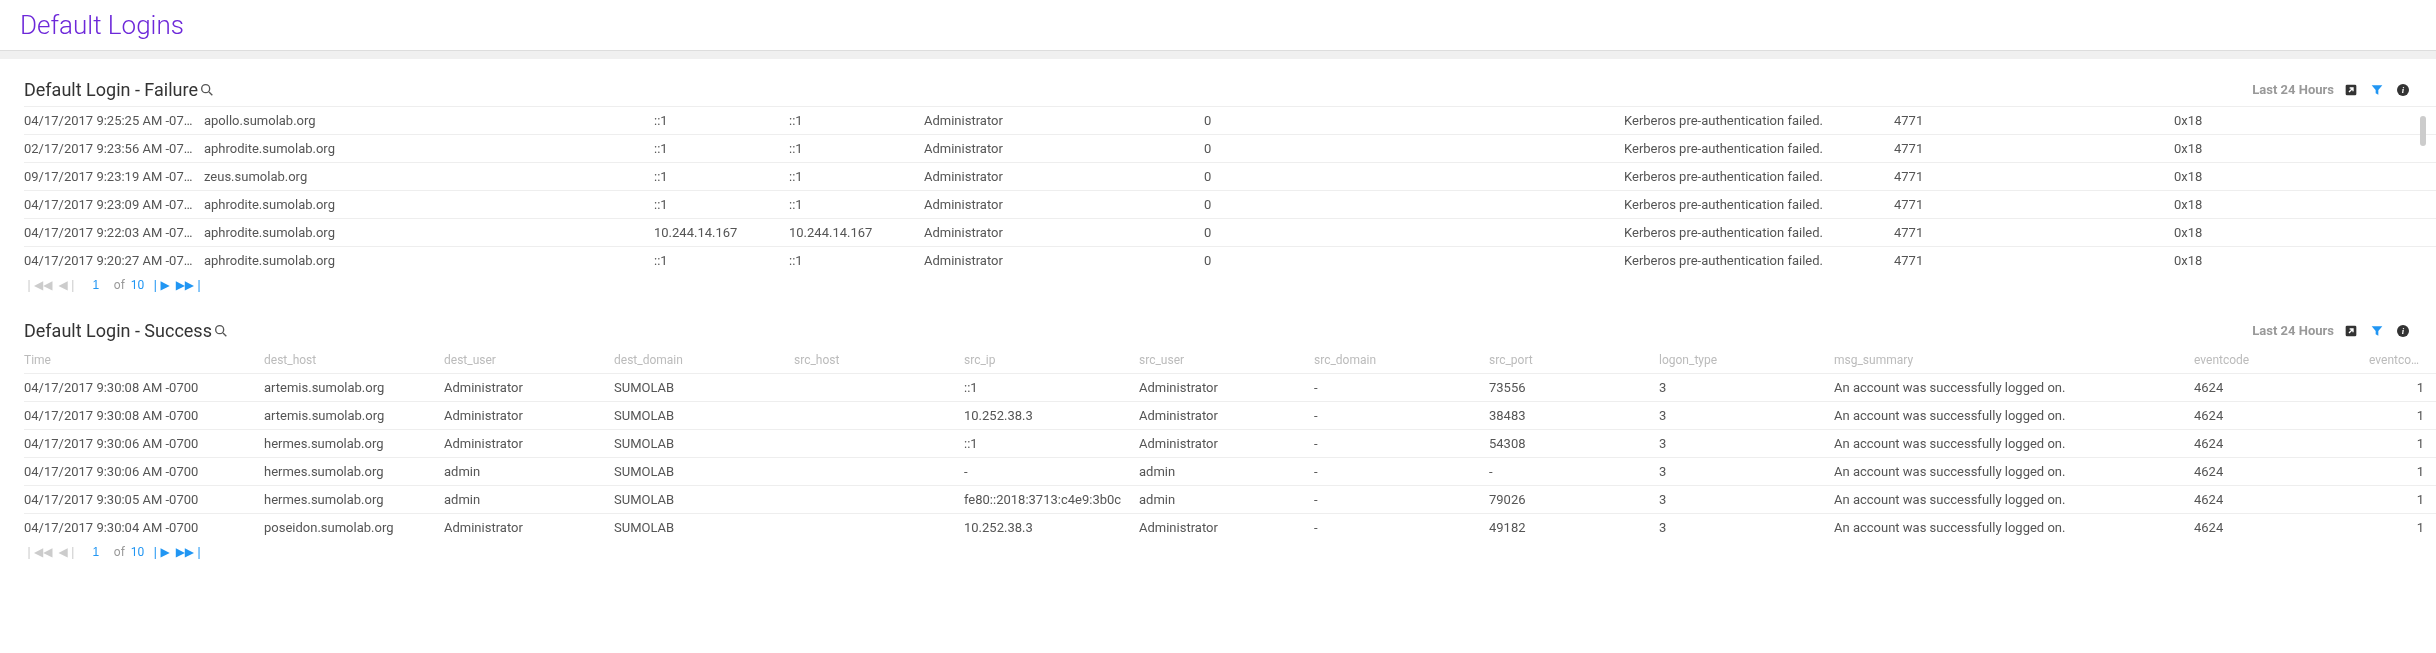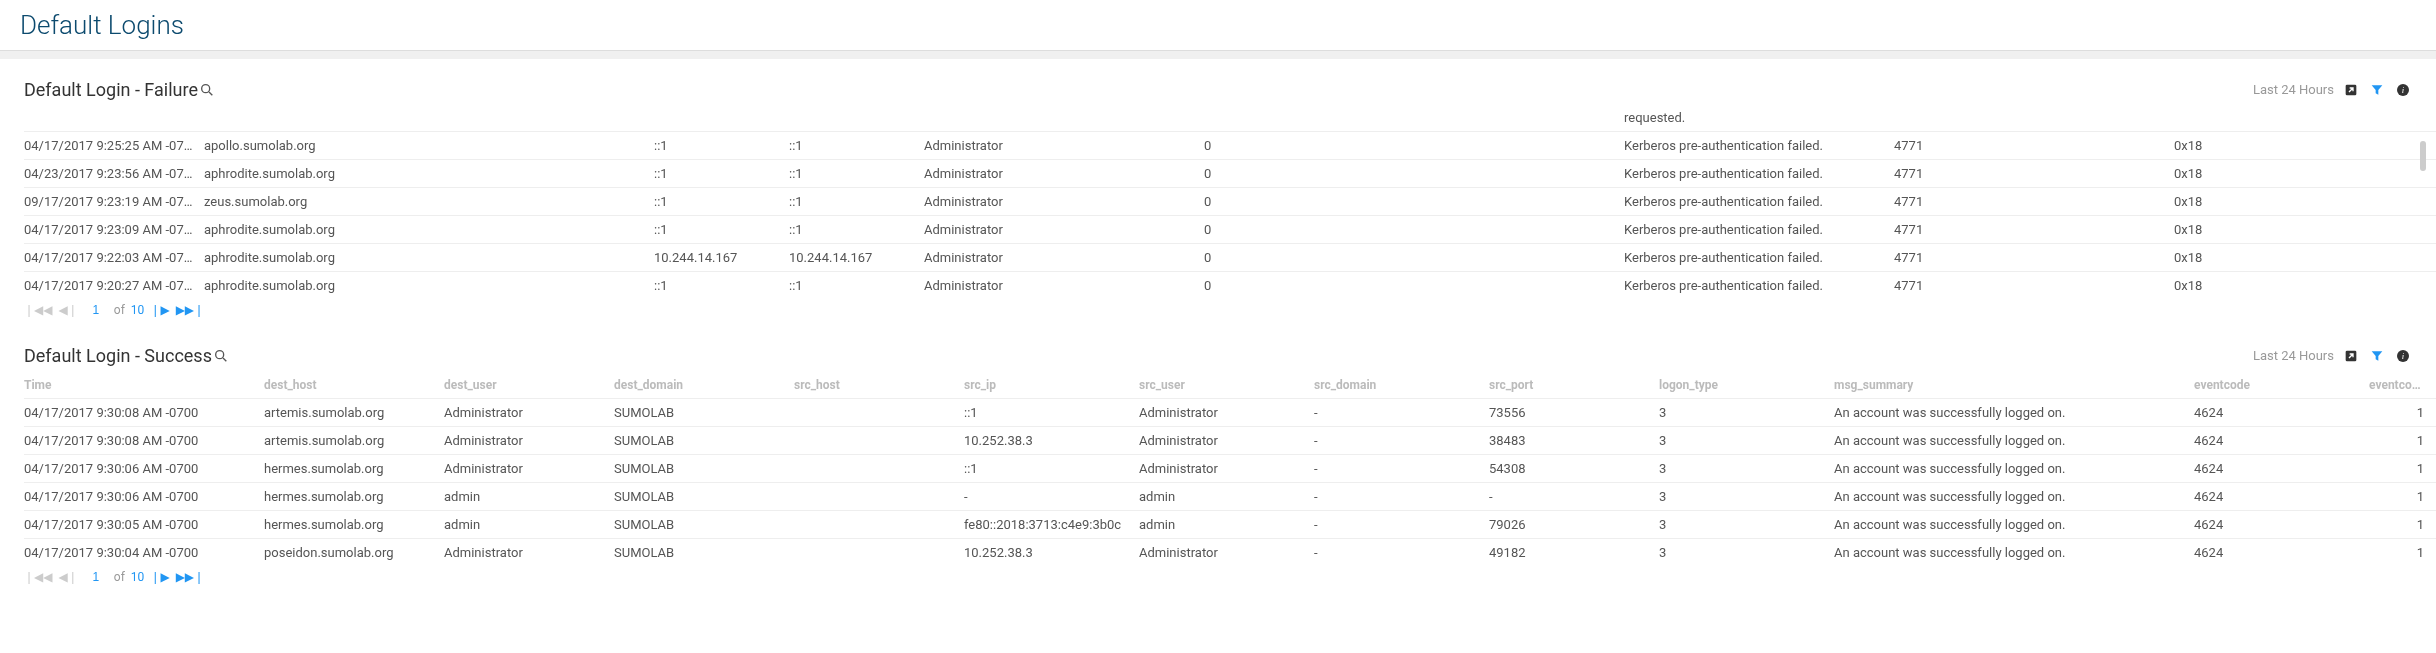--- a/index.html
+++ b/index.html
@@ -18,21 +18,21 @@
       display: flex;
       align-items: center;
       justify-content: space-between;
       padding: 10px 20px;
       border-bottom: 1px solid #ddd;
       background: #fff;
     }
     .page-title {
       font-size: 26px;
       font-weight: 300;
-      color: #0c4a6e;
+      color: #6d28d9;
     }
     .panel {
       margin: 10px 8px;
       background: #fff;
     }
     .panel-header {
       display: flex;
       align-items: center;
       justify-content: space-between;
       padding: 10px 16px 6px 16px;
@@ -43,20 +43,21 @@
       color: #333;
       display: flex;
       align-items: center;
     }
     .panel-actions {
       display: flex;
       align-items: center;
       gap: 8px;
       color: #888;
       font-size: 13px;
+      font-weight: bold;
     }
     .icon-btn {
       display: inline-flex;
       align-items: center;
       justify-content: center;
       width: 18px;
       height: 18px;
       cursor: pointer;
       color: #555;
     }
@@ -72,21 +73,21 @@
       position: relative;
       padding: 0 16px;
     }
     table {
       width: 100%;
       border-collapse: collapse;
       table-layout: fixed;
     }
     th {
       text-align: left;
-      font-weight: 700;
+      font-weight: 400;
       color: #bbb;
       font-size: 12px;
       padding: 6px 8px 6px 0;
       white-space: nowrap;
       overflow: hidden;
       text-overflow: ellipsis;
     }
     td {
       padding: 6px 8px 6px 0;
       font-size: 13px;
@@ -188,31 +189,20 @@
       </span>
       <span class="icon-btn">
         <svg viewBox="0 0 24 24" fill="currentColor">
             <circle cx="12" cy="12" r="9" fill="#333"></circle>
             <text x="12" y="17" text-anchor="middle" fill="#fff" font-size="13" font-family="serif" font-style="italic">i</text>
           </svg>
       </span>
     </div>
   </div>
 
-  <div class="orphan-row">
-    <div class="orphan-row-inner">
-      <div class="orphan-cell" style="width:180px"></div>
-      <div class="orphan-cell" style="width:450px"></div>
-      <div class="orphan-cell" style="width:135px"></div>
-      <div class="orphan-cell" style="width:135px"></div>
-      <div class="orphan-cell" style="width:280px"></div>
-      <div class="orphan-cell" style="width:420px"></div>
-      <div class="orphan-cell" style="width:270px">requested.</div>
-    </div>
-  </div>
 
   <div class="table-wrap">
     <div class="scroll-indicator"></div>
     <table>
       <colgroup id="failure-colgroup">
           <col style="width: 180px;">
           <col style="width: 450px;">
           <col style="width: 135px;">
           <col style="width: 135px;">
           <col style="width: 280px;">
@@ -227,21 +217,21 @@
             <td>apollo.sumolab.org</td>
             <td>::1</td>
             <td>::1</td>
             <td>Administrator</td>
             <td>0</td>
             <td>Kerberos pre-authentication failed.</td>
             <td>4771</td>
             <td>0x18</td>
           </tr>
           <tr>
-            <td>04/23/2017 9:23:56 AM -0700</td>
+            <td>02/17/2017 9:23:56 AM -0700</td>
             <td>aphrodite.sumolab.org</td>
             <td>::1</td>
             <td>::1</td>
             <td>Administrator</td>
             <td>0</td>
             <td>Kerberos pre-authentication failed.</td>
             <td>4771</td>
             <td>0x18</td>
           </tr>
           <tr>

